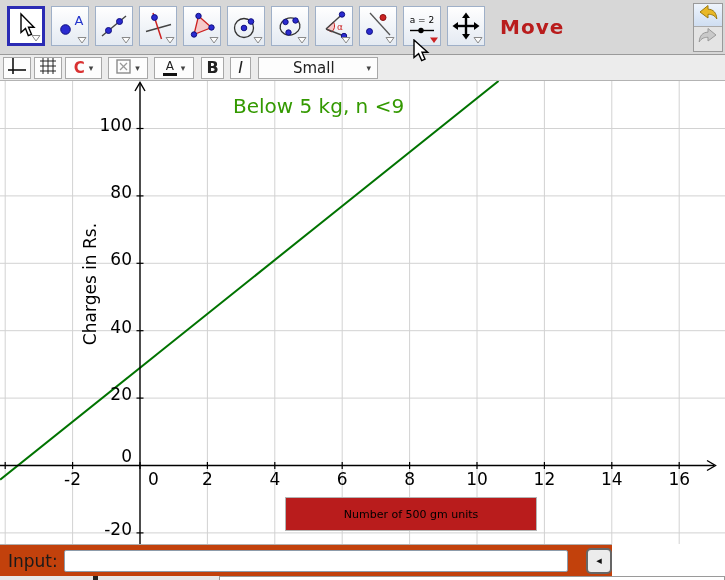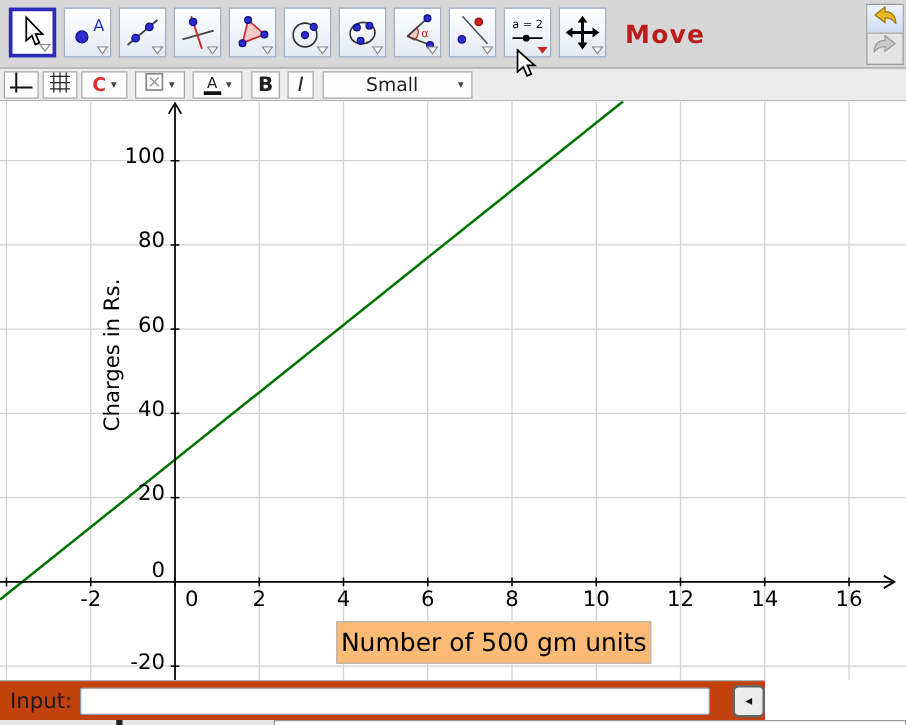--- a/index.html
+++ b/index.html
@@ -24,21 +24,21 @@
   .sb-btn{height:22px;margin-left:3px;background:#fdfdfd;border:1px solid #a8a8a8;box-sizing:border-box;display:flex;align-items:center;justify-content:center;cursor:pointer;font-size:14px;color:#222;}
   .sb-caret{font-size:9px;color:#444;margin-left:4px;}
   .sb-text{font-size:15px;}
   .combo{width:120px;justify-content:space-between;padding:0 6px;}
 
   
   .graph{position:absolute;left:0;top:81px;width:725px;height:463px;background:#fff;}
   .graph svg{position:absolute;left:0;top:0;}
   .annotation{position:absolute;left:233px;top:13px;font-size:20px;color:#339900;white-space:nowrap;cursor:move;}
   .ylabel{position:absolute;left:90px;top:203px;transform:translate(-50%,-50%) rotate(-90deg);font-size:17px;color:#000;white-space:nowrap;}
-  .xlabel-box{position:absolute;left:269px;top:416px;width:252px;height:34px;background:#fdba74;border:1px solid #b4b4b4;box-sizing:border-box;display:flex;align-items:center;justify-content:center;font-size:20px;color:#000;cursor:move;}
+  .xlabel-box{position:absolute;left:285px;top:416px;width:252px;height:34px;background:#b91c1c;border:1px solid #b4b4b4;box-sizing:border-box;display:flex;align-items:center;justify-content:center;font-size:11px;color:#000;cursor:move;}
 
   
   .inputbar{position:absolute;left:0;top:544px;width:612px;height:32px;background:#c2410c;border-top:1px solid #b0b0b0;box-sizing:border-box;display:flex;align-items:center;}
   .input-label{font-size:17px;color:#1a1a1a;margin-left:8px;margin-right:6px;}
   .input-field{width:590px;height:22px;border:1px solid #8d9cab;border-radius:2px;background:#fff;font-size:14px;padding:0 4px;box-sizing:border-box;outline:none;}
   .help-btn{margin-left:18px;width:26px;height:22px;border:2px solid #666;border-radius:5px;background:#ececec;display:flex;align-items:center;justify-content:center;font-size:11px;color:#111;cursor:pointer;}
 
   
   .bottom-strip{position:absolute;left:0;top:576px;width:725px;height:4px;background:#e8e8e8;overflow:hidden;}
   .strip-box{position:absolute;left:219px;top:0;width:506px;height:4px;background:#fff;border:1px solid #9a9a9a;border-bottom:none;box-sizing:border-box;}
@@ -312,20 +312,21 @@
         <text x="611.8000000000001" y="404" font-size="17" fill="#000" text-anchor="middle" font-family="DejaVu Sans,sans-serif">14</text>
         <text x="679.2" y="404" font-size="17" fill="#000" text-anchor="middle" font-family="DejaVu Sans,sans-serif">16</text>
         <text x="132" y="453.9" font-size="17" fill="#000" text-anchor="end" font-family="DejaVu Sans,sans-serif">-20</text>
         <text x="132" y="380.5" font-size="17" fill="#000" text-anchor="end" font-family="DejaVu Sans,sans-serif">0</text>
         <text x="132" y="319.1" font-size="17" fill="#000" text-anchor="end" font-family="DejaVu Sans,sans-serif">20</text>
         <text x="132" y="251.7" font-size="17" fill="#000" text-anchor="end" font-family="DejaVu Sans,sans-serif">40</text>
         <text x="132" y="184.29999999999998" font-size="17" fill="#000" text-anchor="end" font-family="DejaVu Sans,sans-serif">60</text>
         <text x="132" y="116.89999999999998" font-size="17" fill="#000" text-anchor="end" font-family="DejaVu Sans,sans-serif">80</text>
         <text x="132" y="49.5" font-size="17" fill="#000" text-anchor="end" font-family="DejaVu Sans,sans-serif">100</text>
       </svg>
+    <div class="annotation">Below 5 kg, n &lt;9</div>
     <div class="ylabel">Charges in Rs.</div>
     <div class="xlabel-box">Number of 500 gm units</div>
   </div>
 
   <div class="inputbar">
     <span class="input-label">Input:</span>
     <input class="input-field" type="text" value="" style="">
     <div class="help-btn">
       <span>◂</span>
     </div>

